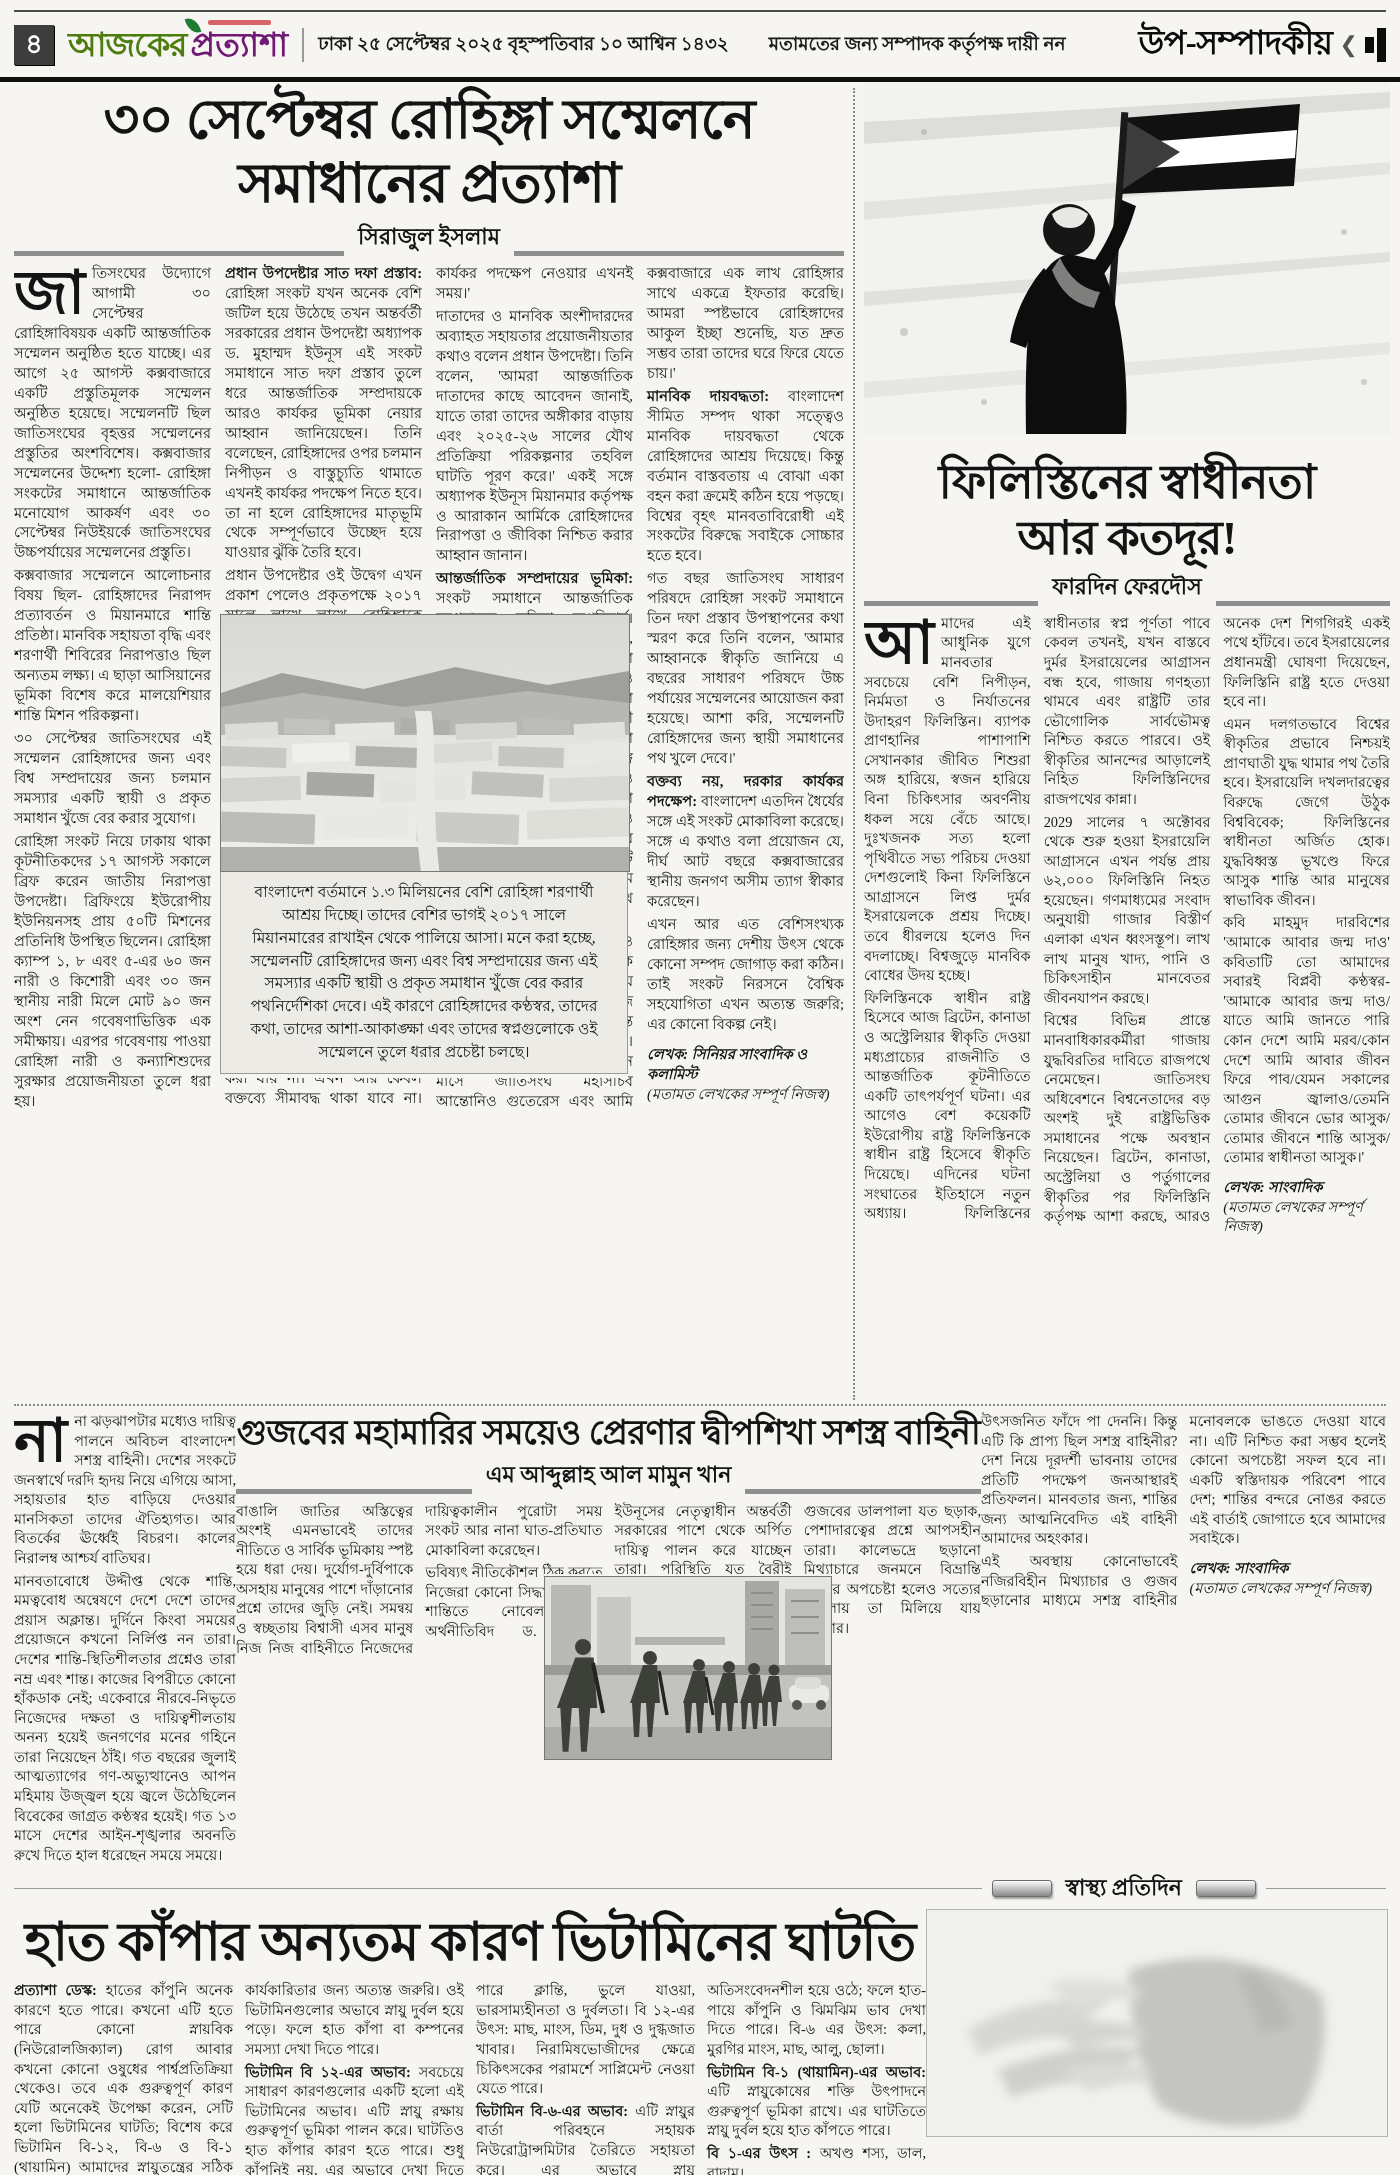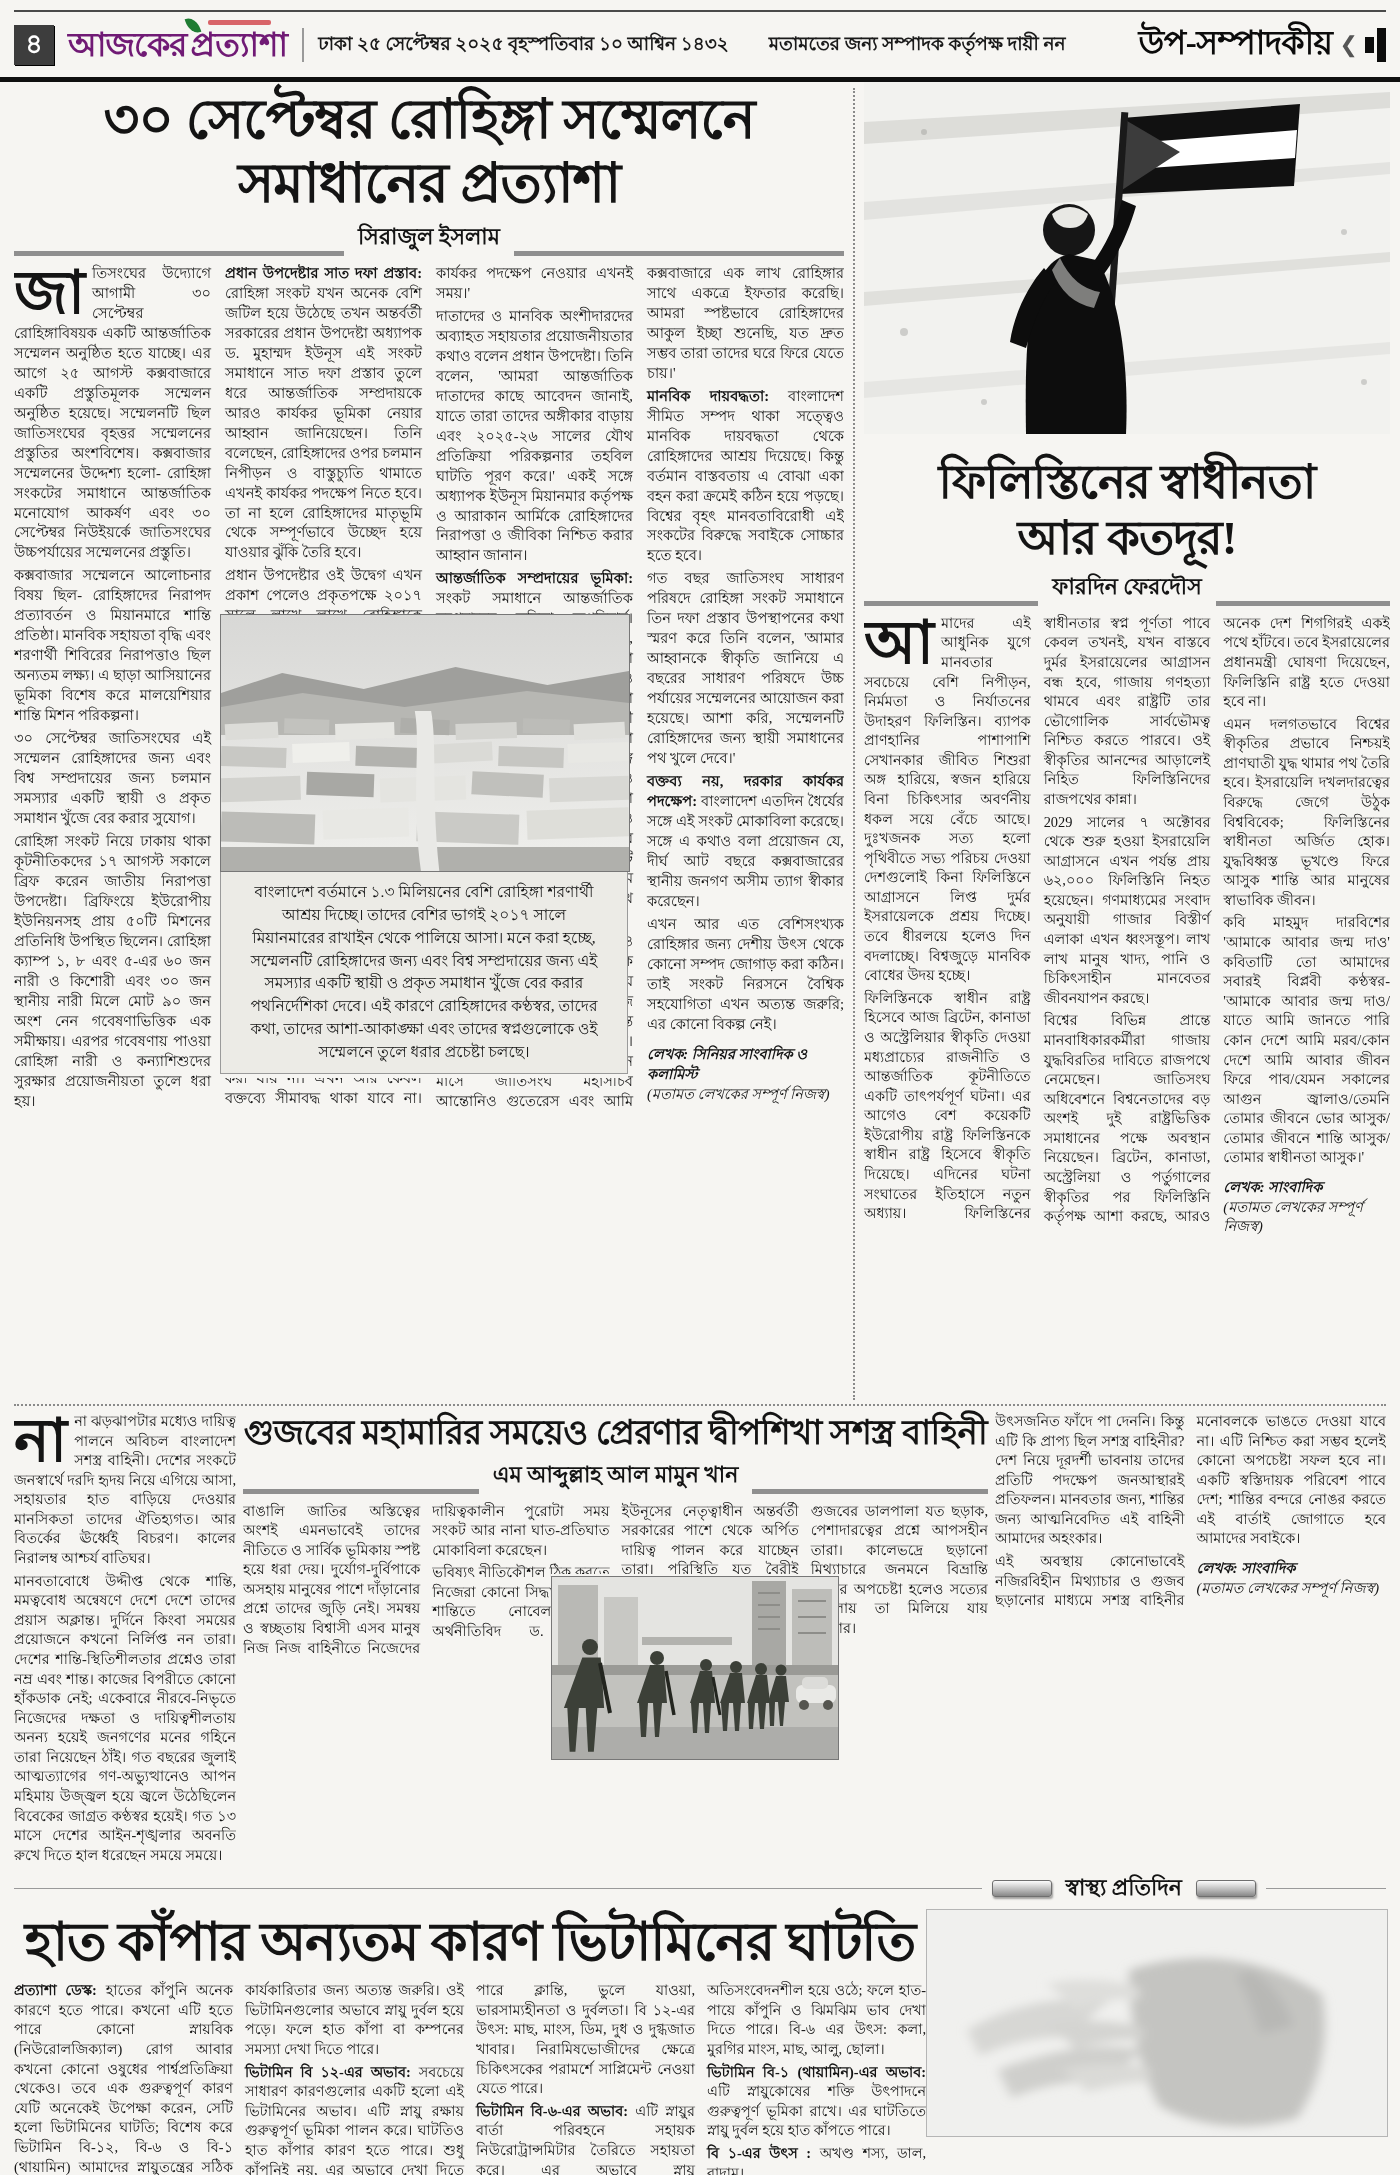--- a/index.html
+++ b/index.html
@@ -4,21 +4,21 @@
 <style>
   html,body{margin:0;padding:0;background:#e9e8e4;}
   .page{position:relative;width:1400px;height:2175px;margin:0 auto;background:#f6f5f2;
         font-family:"Liberation Serif","DejaVu Serif",serif;color:#141414;overflow:hidden;}
   
   .toprule{margin:10px 14px 0;border-top:2px solid #4a4a4a;}
   .masthead{display:flex;align-items:center;gap:14px;padding:5px 14px 4px;border-bottom:5px solid #101010;}
   .pageno{width:40px;height:40px;background:#3d3d3d;color:#fff;font-size:27px;font-weight:bold;
           display:flex;align-items:center;justify-content:center;box-shadow:1px 1px 0 #000;}
   .logo{display:flex;align-items:baseline;white-space:nowrap;line-height:1;}
-  .logo-black{font-size:33px;font-weight:800;letter-spacing:-1px;color:#701a75;}
+  .logo-black{font-size:33px;font-weight:800;letter-spacing:-1px;color:#4d7c0f;}
   .logo-red-wrap{position:relative;margin-left:4px;}
   .logo-red{font-size:33px;font-weight:800;color:#701a75;}
   .logo-tagstrip{position:absolute;top:-9px;left:18%;width:64%;height:5px;background:#c8161e;opacity:.65;border-radius:2px;}
   .logo-leaf{position:absolute;top:-12px;left:-4px;width:12px;height:17px;background:#1f7c33;
              border-radius:0 90% 0 90%;transform:rotate(-18deg);}
   .vbar{width:2px;height:34px;background:#9a9a9a;}
   .dateline{font-size:18.5px;font-weight:600;color:#1a1a1a;white-space:nowrap;}
   .disclaimer{font-size:18.5px;font-weight:600;color:#1a1a1a;margin-left:26px;white-space:nowrap;}
   .section-wrap{margin-left:auto;display:flex;align-items:center;gap:7px;}
   .section-title{font-size:33px;font-weight:800;color:#0b0b0b;letter-spacing:-.5px;}
@@ -48,21 +48,21 @@
   .photo-caption{border:1px solid #9a9a9a;border-top:none;background:#ecebe6;padding:9px 28px;
                  font-size:15.5px;line-height:1.48;text-align:center;}
   
   .pal-article{width:526px;flex:none;}
   .pal-img svg{display:block;width:100%;height:352px;background:#fbfbfa;}
   .pal-article h2{margin:20px 0 0;text-align:center;font-size:47px;line-height:1.2;font-weight:800;letter-spacing:-1px;}
   .pal-body{height:770px;overflow:hidden;font-size:14.4px;line-height:1.36;column-count:3;column-gap:13px;}
   
   .mil-section{margin:4px 14px 0;border-top:2px dotted #8a8a8a;padding-top:6px;display:flex;height:452px;overflow:hidden;}
   .mil-left{width:222px;flex:none;font-size:14.4px;line-height:1.36;overflow:hidden;}
-  .mil-center{width:745px;flex:none;margin:0 7px;}
+  .mil-center{width:745px;flex:none;margin:0 0;}
   .mil-center h2{margin:0;text-align:center;font-size:34px;line-height:1.25;font-weight:800;letter-spacing:-.5px;}
   .mil-cols{position:relative;height:368px;overflow:hidden;font-size:14.4px;line-height:1.36;column-count:4;column-gap:12px;}
   .mil-photo{position:absolute;left:308px;top:72px;width:286px;background:#f6f5f2;padding:2px 0;}
   .mil-photo svg{display:block;width:100%;height:182px;border:1px solid #777;}
   .mil-right{flex:1;font-size:14.4px;line-height:1.36;overflow:hidden;column-count:2;column-gap:12px;height:446px;}
   
   .health-label-row{margin-top:6px;display:flex;align-items:center;padding:0 14px;font-family:Liberation Serif, serif;}
   .health-label-row .hline{flex:1;height:1px;background:#9a9a9a;}
   .bar3d{flex:none;width:58px;height:15px;margin:0 10px;border:1px solid #6f6f6f;border-radius:3px;
          background:linear-gradient(#fcfcfc,#bdbdbd 55%,#888);box-shadow:1px 2px 2px rgba(0,0,0,.35);}

